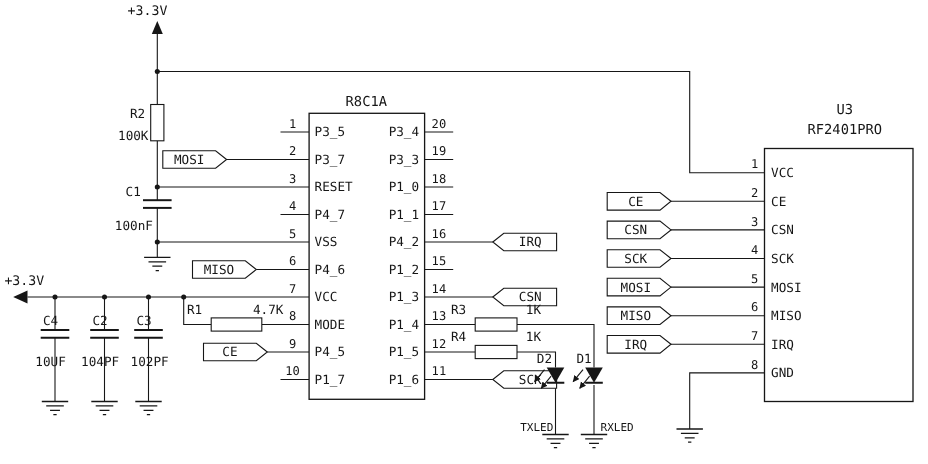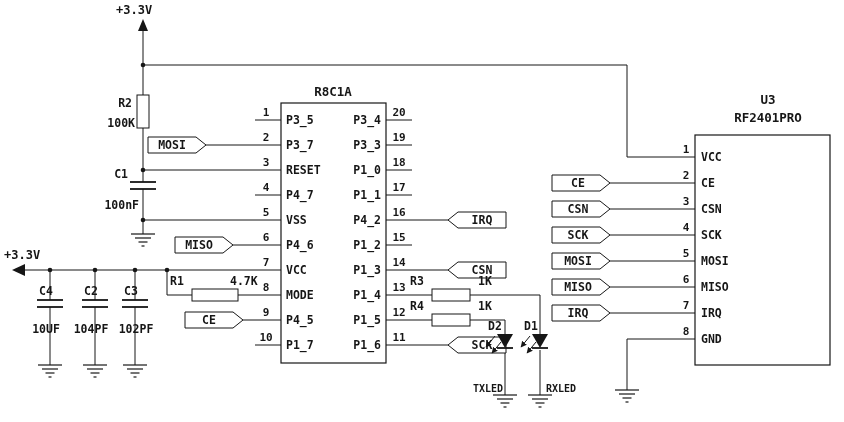--- a/index.html
+++ b/index.html
@@ -1,16 +1,16 @@
 <!DOCTYPE html>
 <html><head>
 <meta charset="utf-8">
 <style>
   html,body{margin:0;padding:0;background:#ffffff;}
-  .stage{width:844px;height:422px;position:relative;background:#ffffff;font-weight:bold;}
+  .stage{width:844px;height:422px;position:relative;background:#ffffff;}
   svg{display:block;}
   text{font-family:"DejaVu Sans Mono","Liberation Mono",monospace;fill:#161616;}
   .wire{stroke:#161616;stroke-width:1;fill:none;}
   .box{fill:#ffffff;stroke:#161616;stroke-width:1.2;}
   .rbody{fill:#ffffff;stroke:#161616;stroke-width:1;}
   .flag{fill:#ffffff;stroke:#161616;stroke-width:1;}
   .solid{fill:#161616;stroke:none;}
   .plate{stroke:#161616;stroke-width:1.8;}
   .gndline{stroke:#161616;stroke-width:1.2;}
   .arrowline{stroke:#161616;stroke-width:1;}

